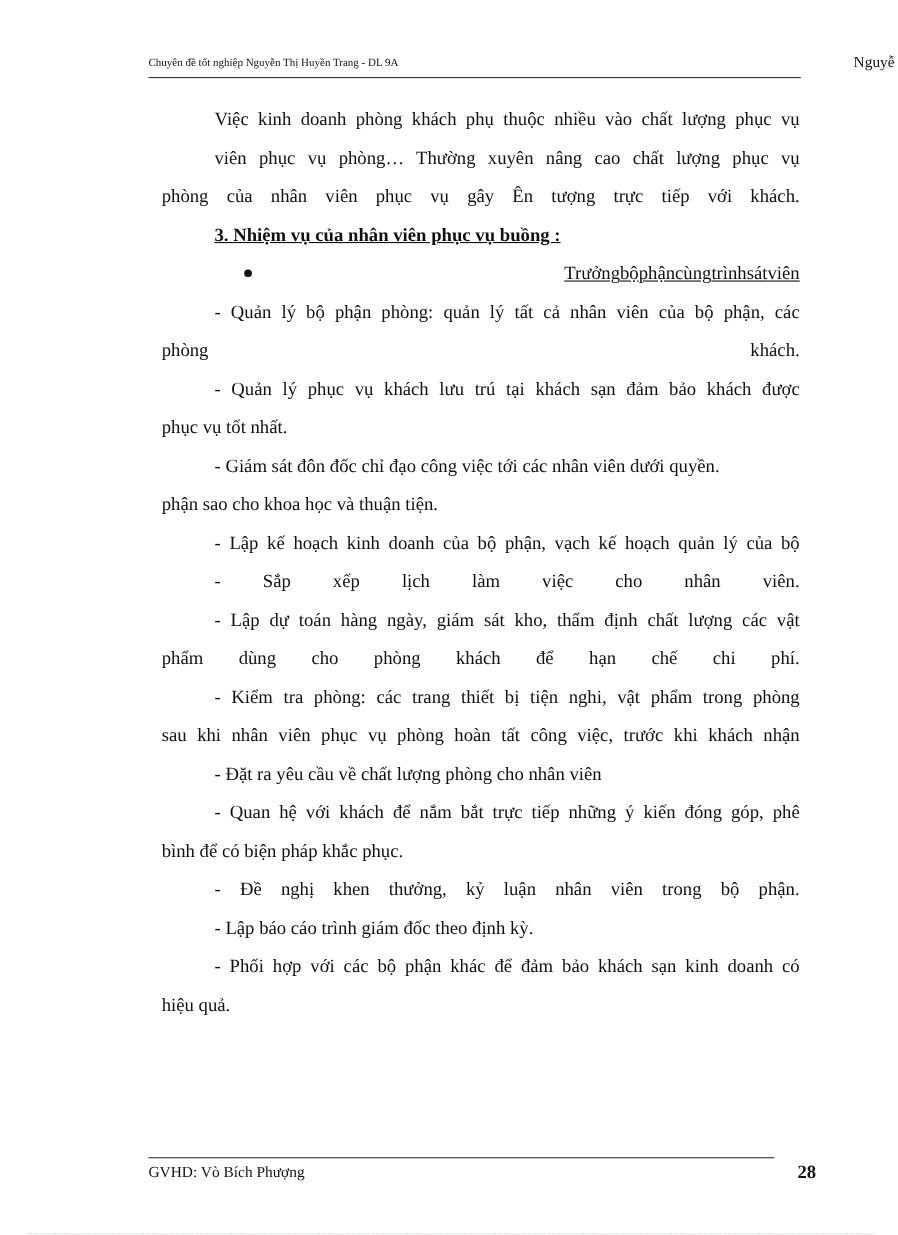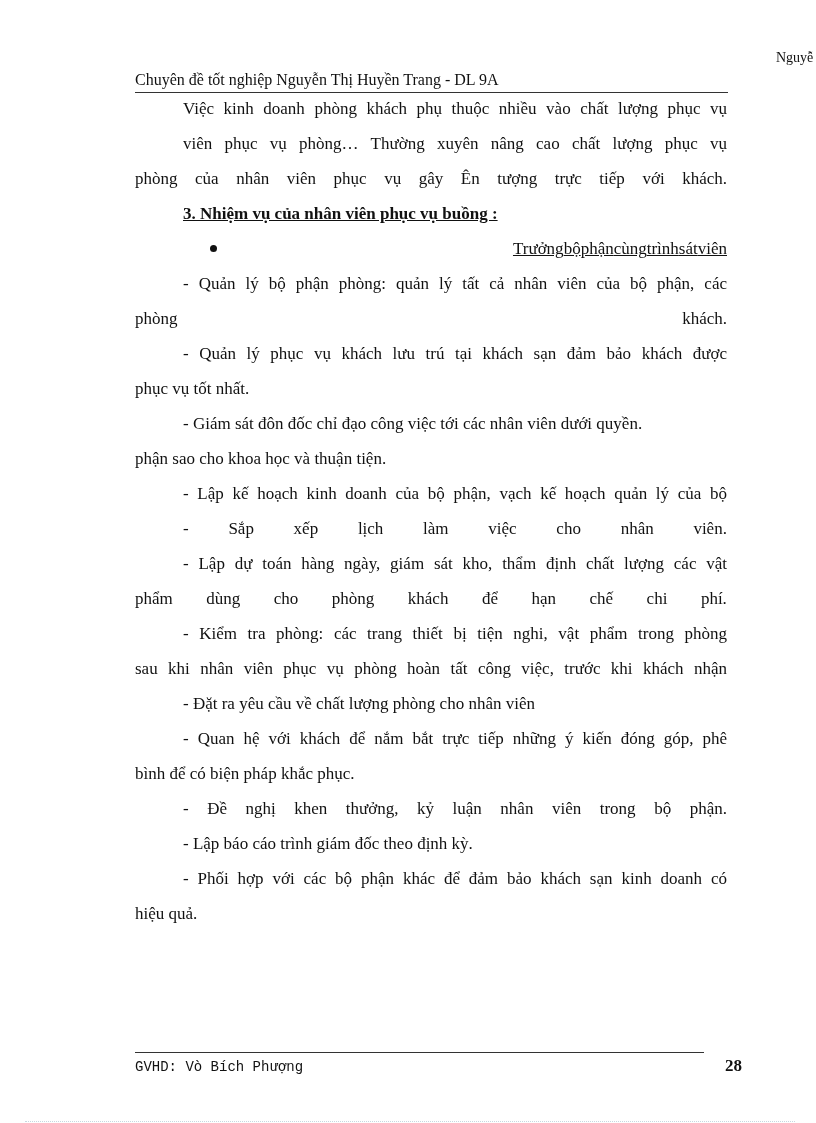--- a/index.html
+++ b/index.html
@@ -15,44 +15,44 @@
       font-family: "Liberation Serif", "DejaVu Serif", serif;
       color: #111111;
     }
     .header {
       position: absolute;
       top: 48px;
       left: 135px;
       width: 593px;
       height: 22px;
       border-bottom: 1px solid #333;
-      font-size: 16px;
+      font-size: 10px;
       line-height: 20px;
       white-space: nowrap;
-      margin-top: 22px;
     }
     .header-right {
       position: absolute;
       top: 48px;
       left: 776px;
       font-size: 14px;
       line-height: 20px;
       white-space: nowrap;
     }
     .content {
       position: absolute;
       top: 94px;
       left: 135px;
       width: 592px;
       font-size: 17px;
     }
     .line {
       height: 35px;
       line-height: 30px;
       white-space: nowrap;
+      margin-left: 12px;
     }
     .justify {
       text-align: justify;
       text-align-last: justify;
     }
     .indent { padding-left: 48px; }
     .heading {
       font-weight: bold;
       text-decoration: underline;
     }
@@ -78,21 +78,20 @@
       left: 135px;
       width: 569px;
       border-top: 1px solid #333;
     }
     .footer-left {
       position: absolute;
       top: 1057px;
       left: 135px;
       font-size: 14px;
       line-height: 20px;
-      font-family: Liberation Mono, monospace;
     }
     .footer-page {
       position: absolute;
       top: 1055px;
       left: 725px;
       font-size: 17px;
       font-weight: bold;
       line-height: 22px;
     }
     .page-edge {

